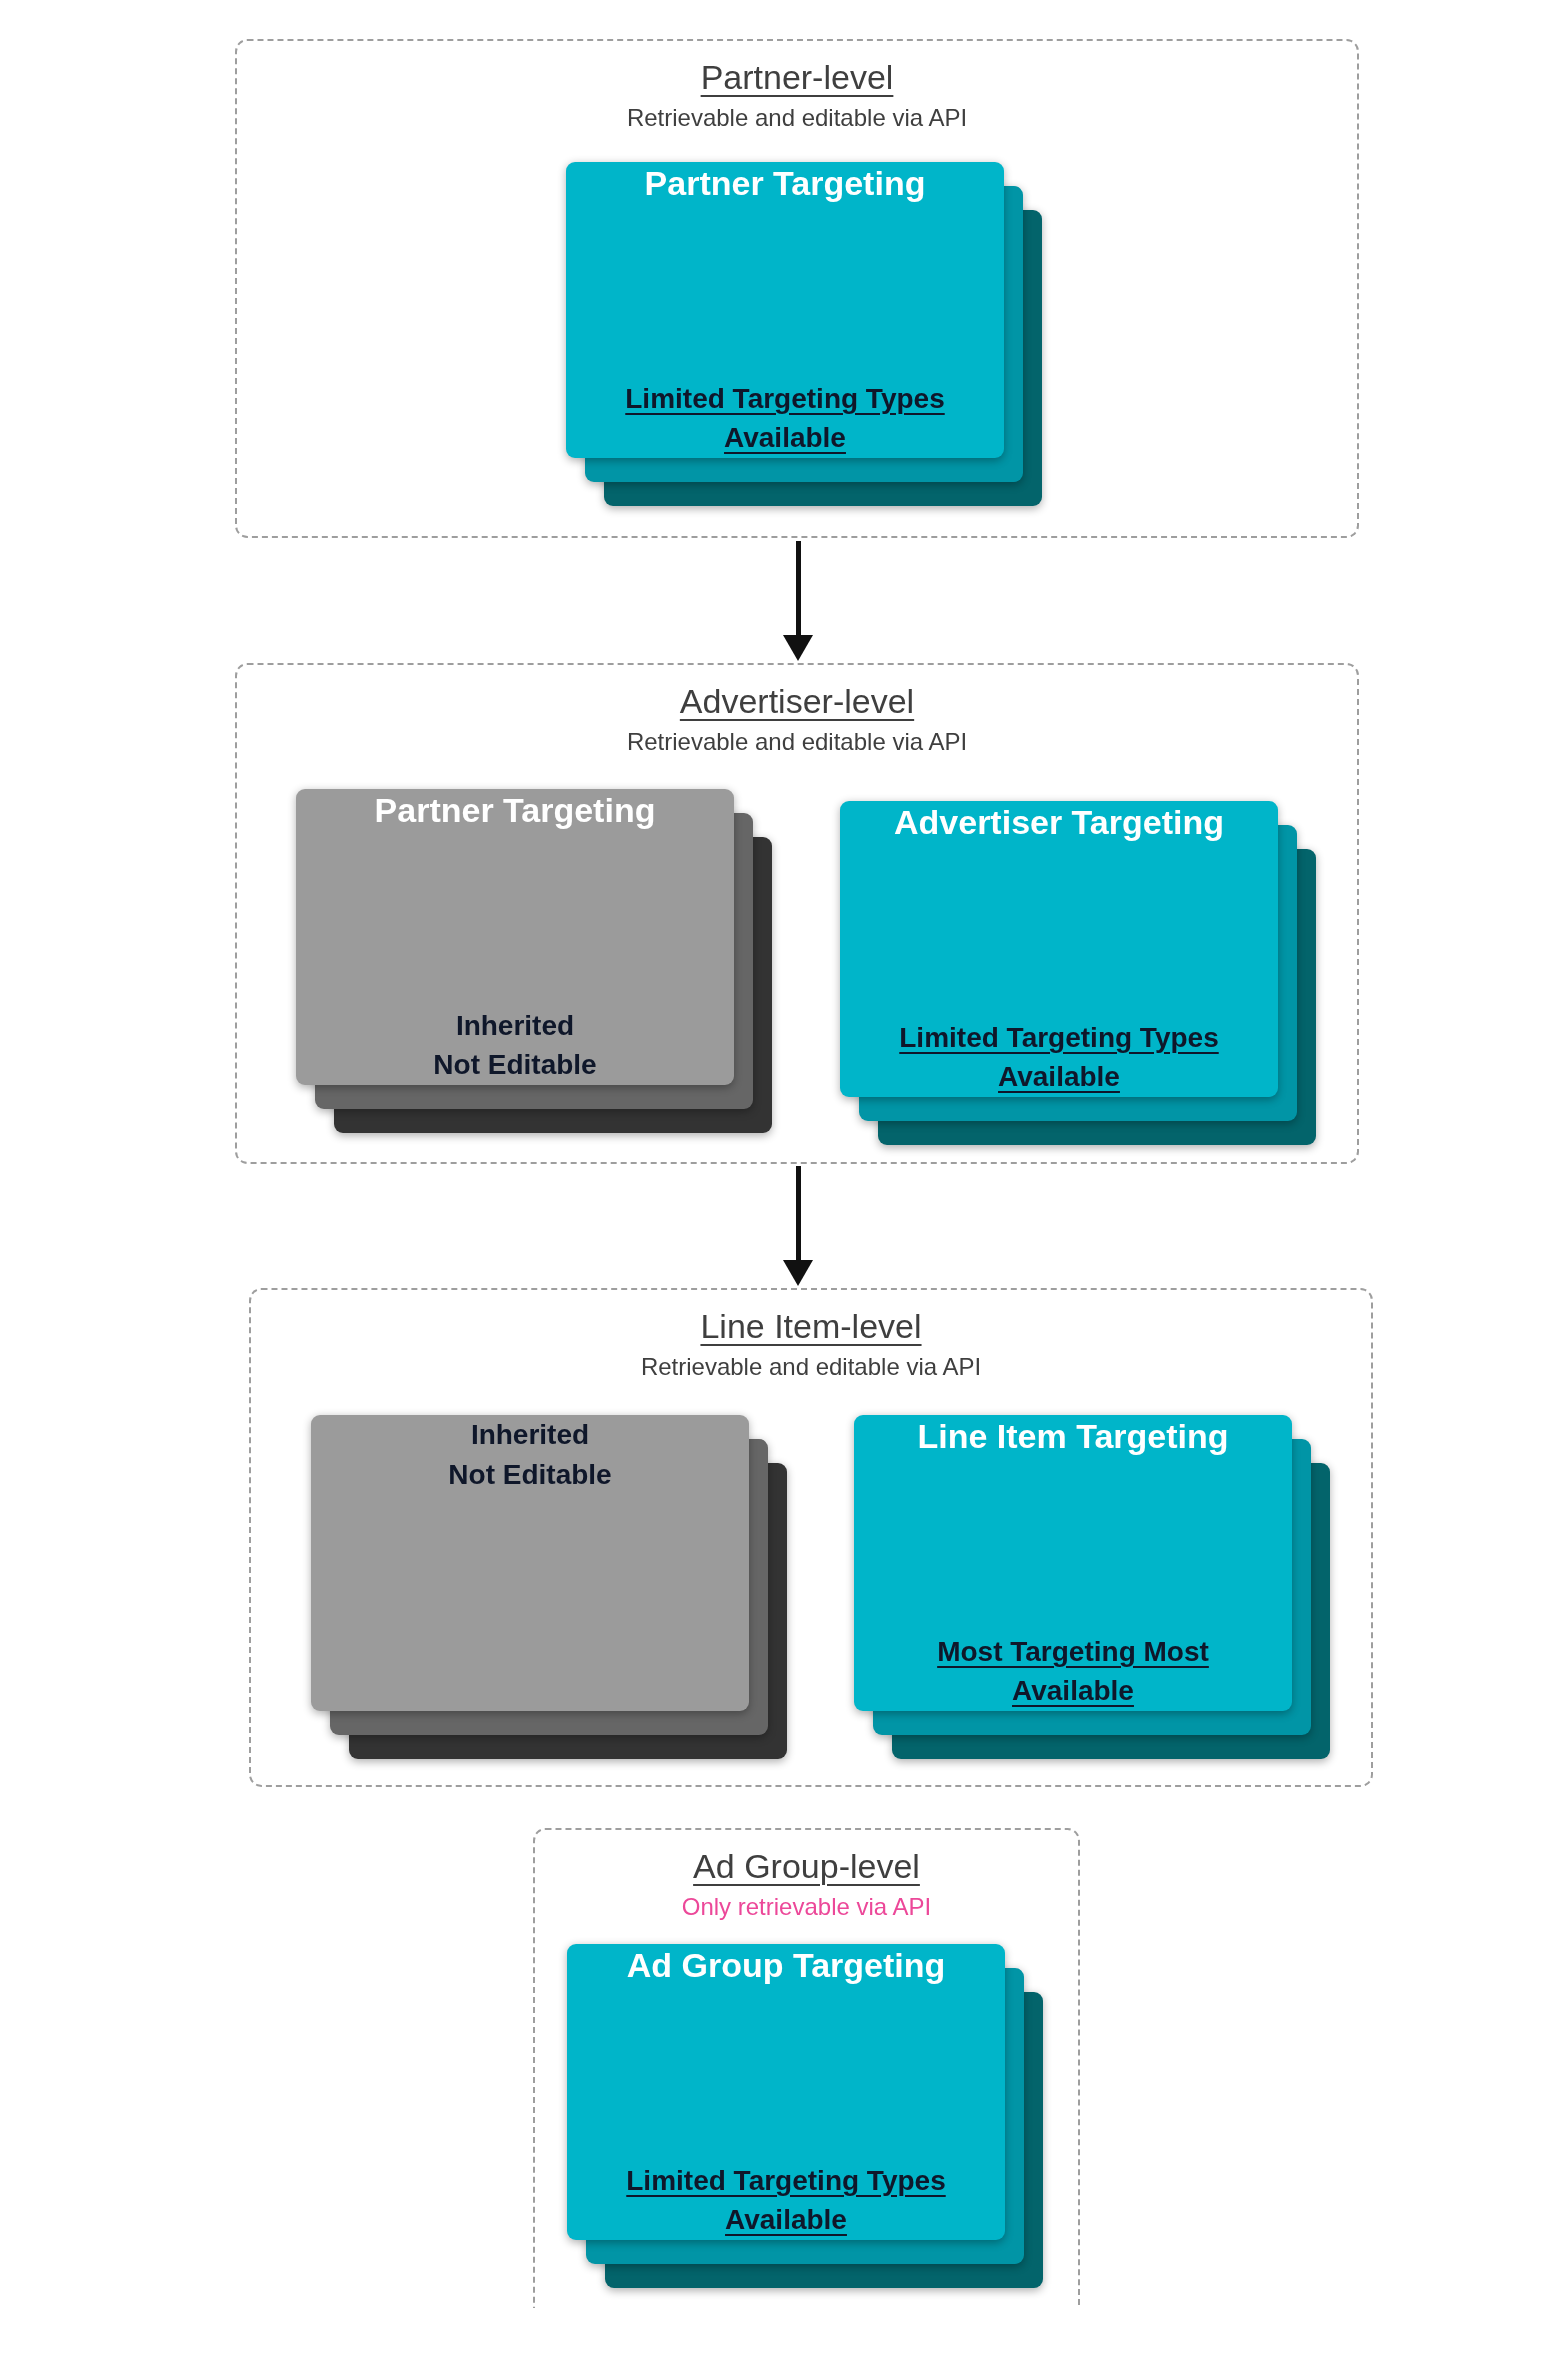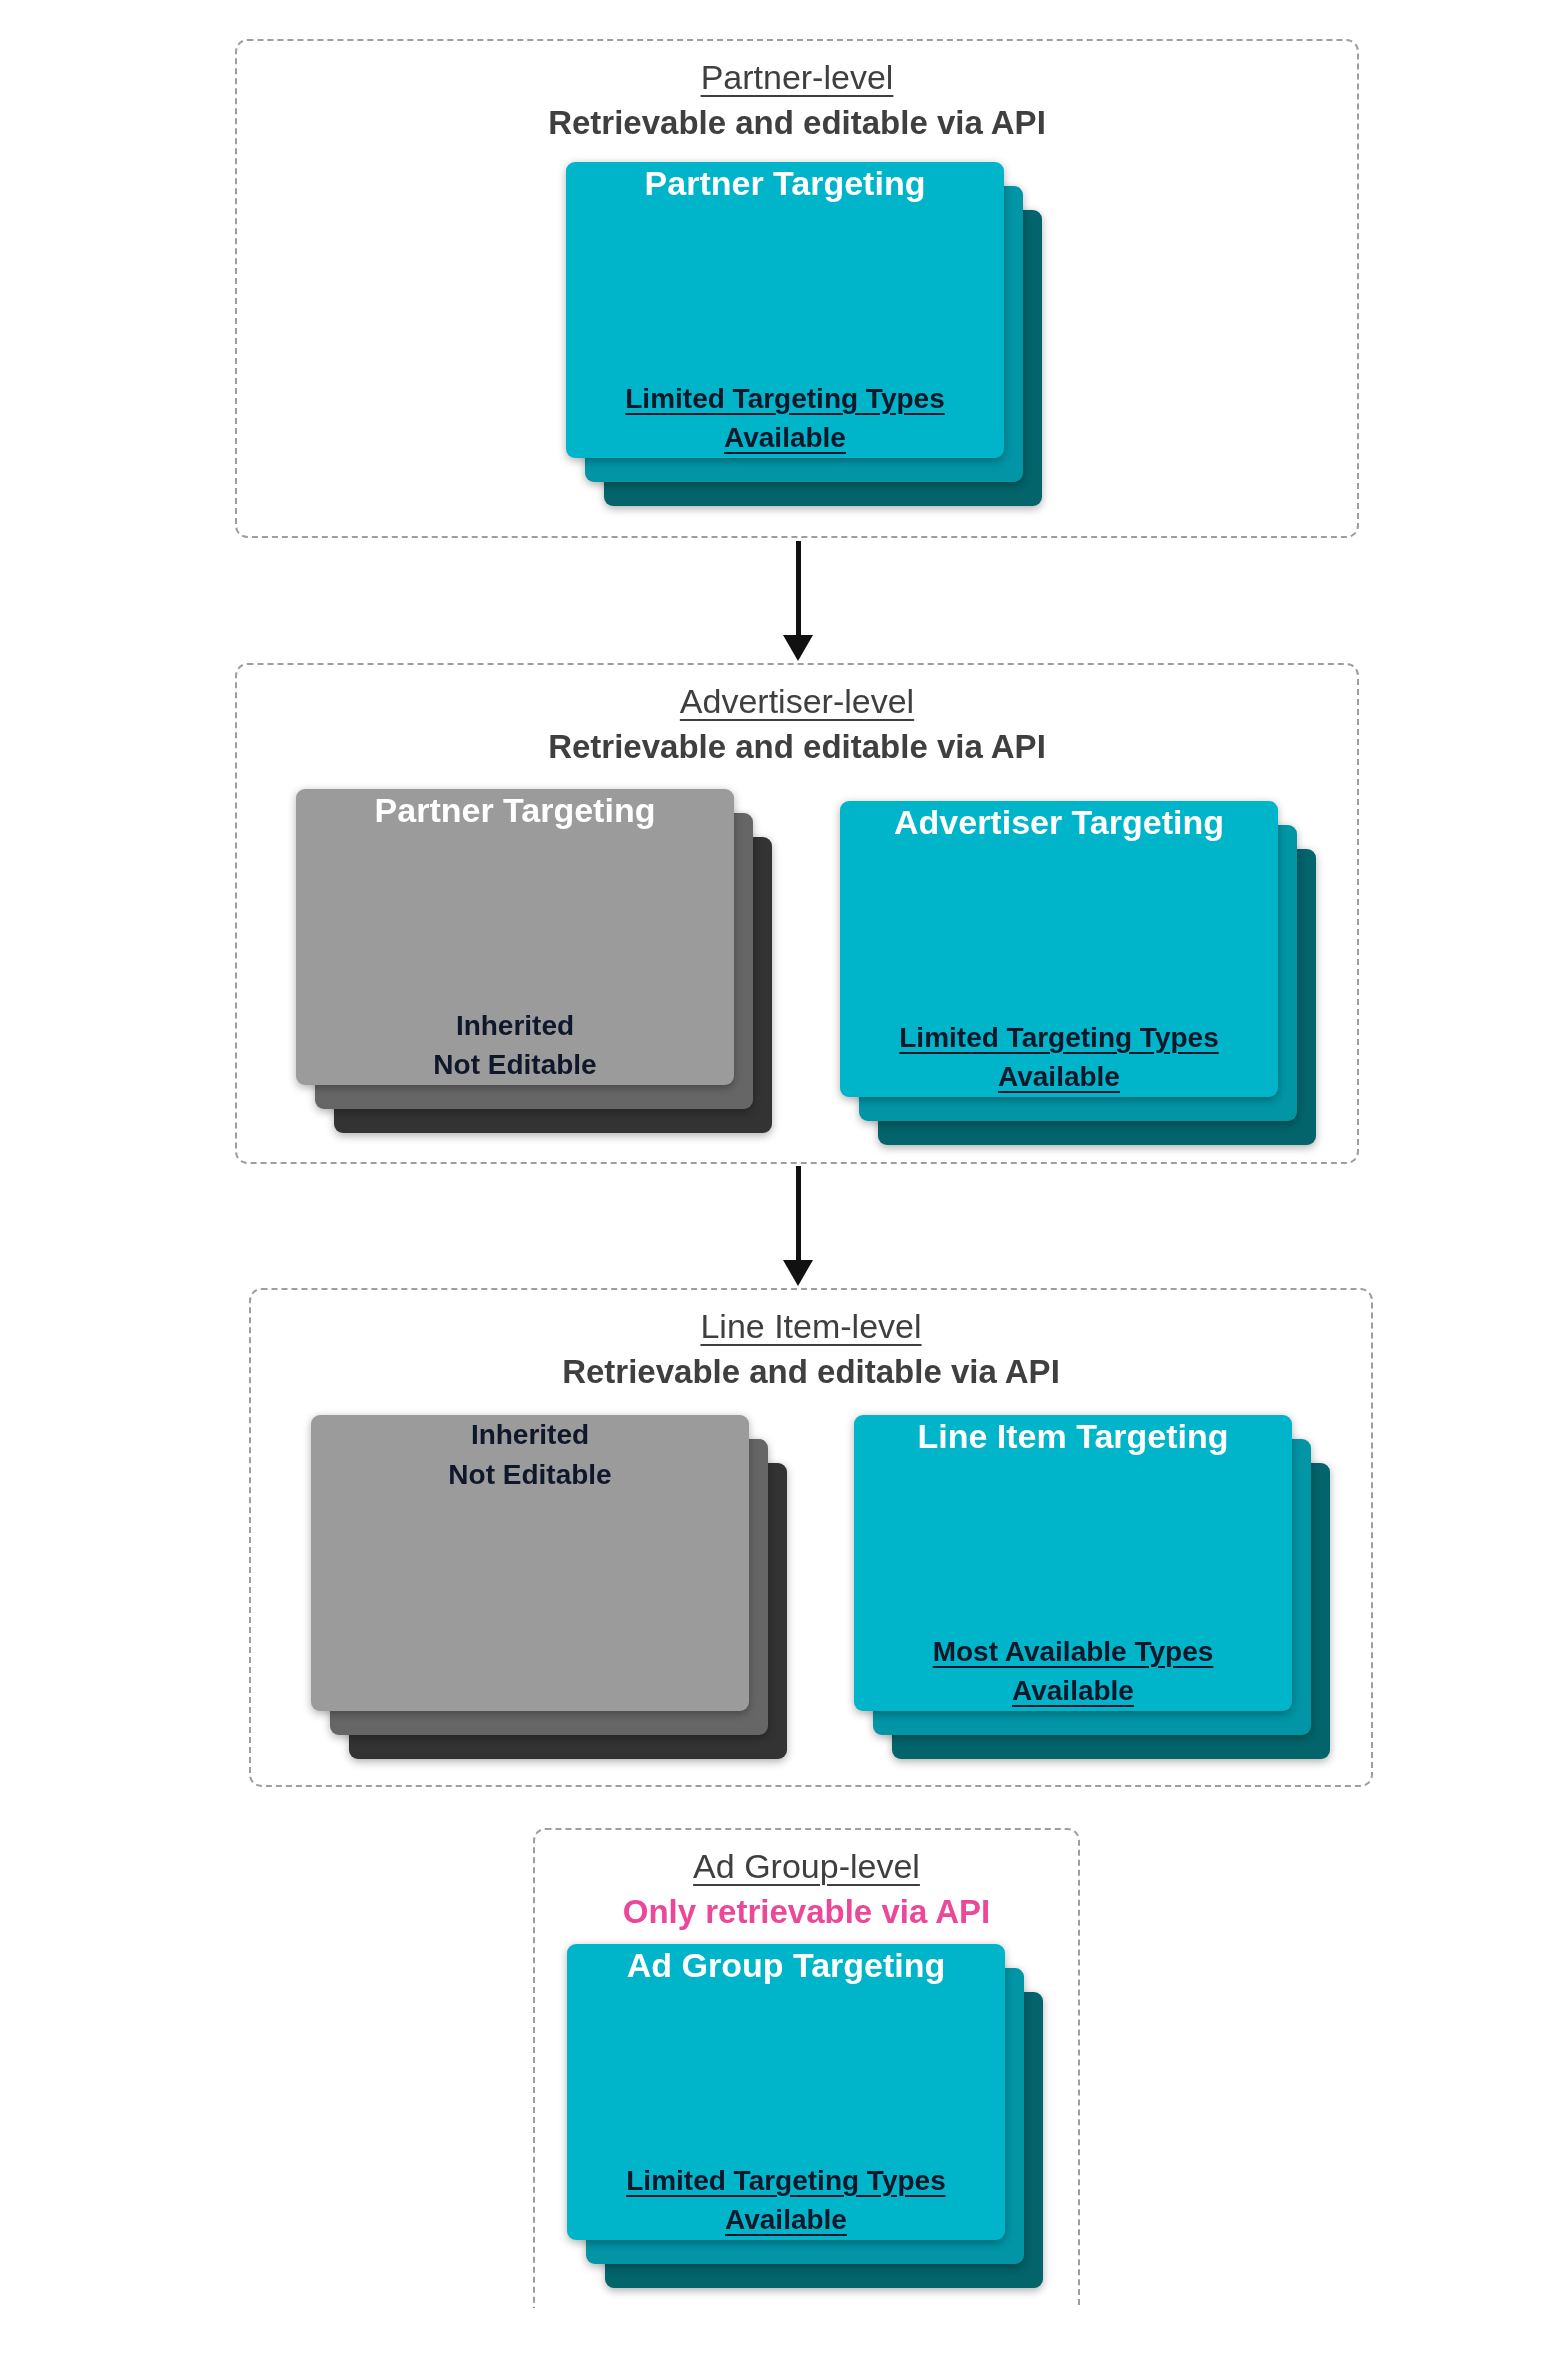--- a/index.html
+++ b/index.html
@@ -17,21 +17,21 @@
   #sec-advertiser{ left:235px; top:663px;  width:1124px; height:501px; }
   #sec-lineitem  { left:249px; top:1288px; width:1124px; height:499px; }
   #sec-adgroup   { left:533px; top:1828px; width:547px;  height:501px; }
 
   .sec-title {
     margin:14.3px 0 0 0; font-size:34px; font-weight:normal; color:#3f3f3f;
     line-height:1.3; text-decoration:underline;
     text-decoration-thickness:1.8px; text-underline-offset:6.3px;
   }
   .sec-sub {
-    margin:2.7px 0 0 0; font-size:33px; font-weight:bold; color:#3f3f3f;
+    margin:2.7px 0 0 0; font-size:24px; font-weight:normal; color:#3f3f3f;
     line-height:1.3;
   }
   .sec-sub.red { color:#ec4899; }
 
   .stack { position:absolute; width:438px; height:296px; }
   .layer, .card {
     position:absolute; width:438px; height:296px; border-radius:9px;
     box-shadow:0 2.7px 8px rgba(0,0,0,0.30);
   }
   .layer.mid  { left:19px; top:24px; }
@@ -133,21 +133,21 @@
       <div class="card">
         <div class="card-sub">Inherited
 Not Editable</div>
       </div>
     </div>
     <div class="stack teal" id="stack-li-teal">
       <div class="layer back"></div>
       <div class="layer mid"></div>
       <div class="card">
         <div class="card-title">Line Item Targeting</div>
-        <div class="card-sub underlined">Most Available Types
+        <div class="card-sub underlined">Most Targeting Most
 Available</div>
       </div>
     </div>
   </div>
 
   <div class="section" id="sec-adgroup">
     <div class="sec-title">Ad Group-level</div>
     <div class="sec-sub red">Only retrievable via API</div>
     <div class="stack teal" id="stack-adgroup">
       <div class="layer back"></div>

